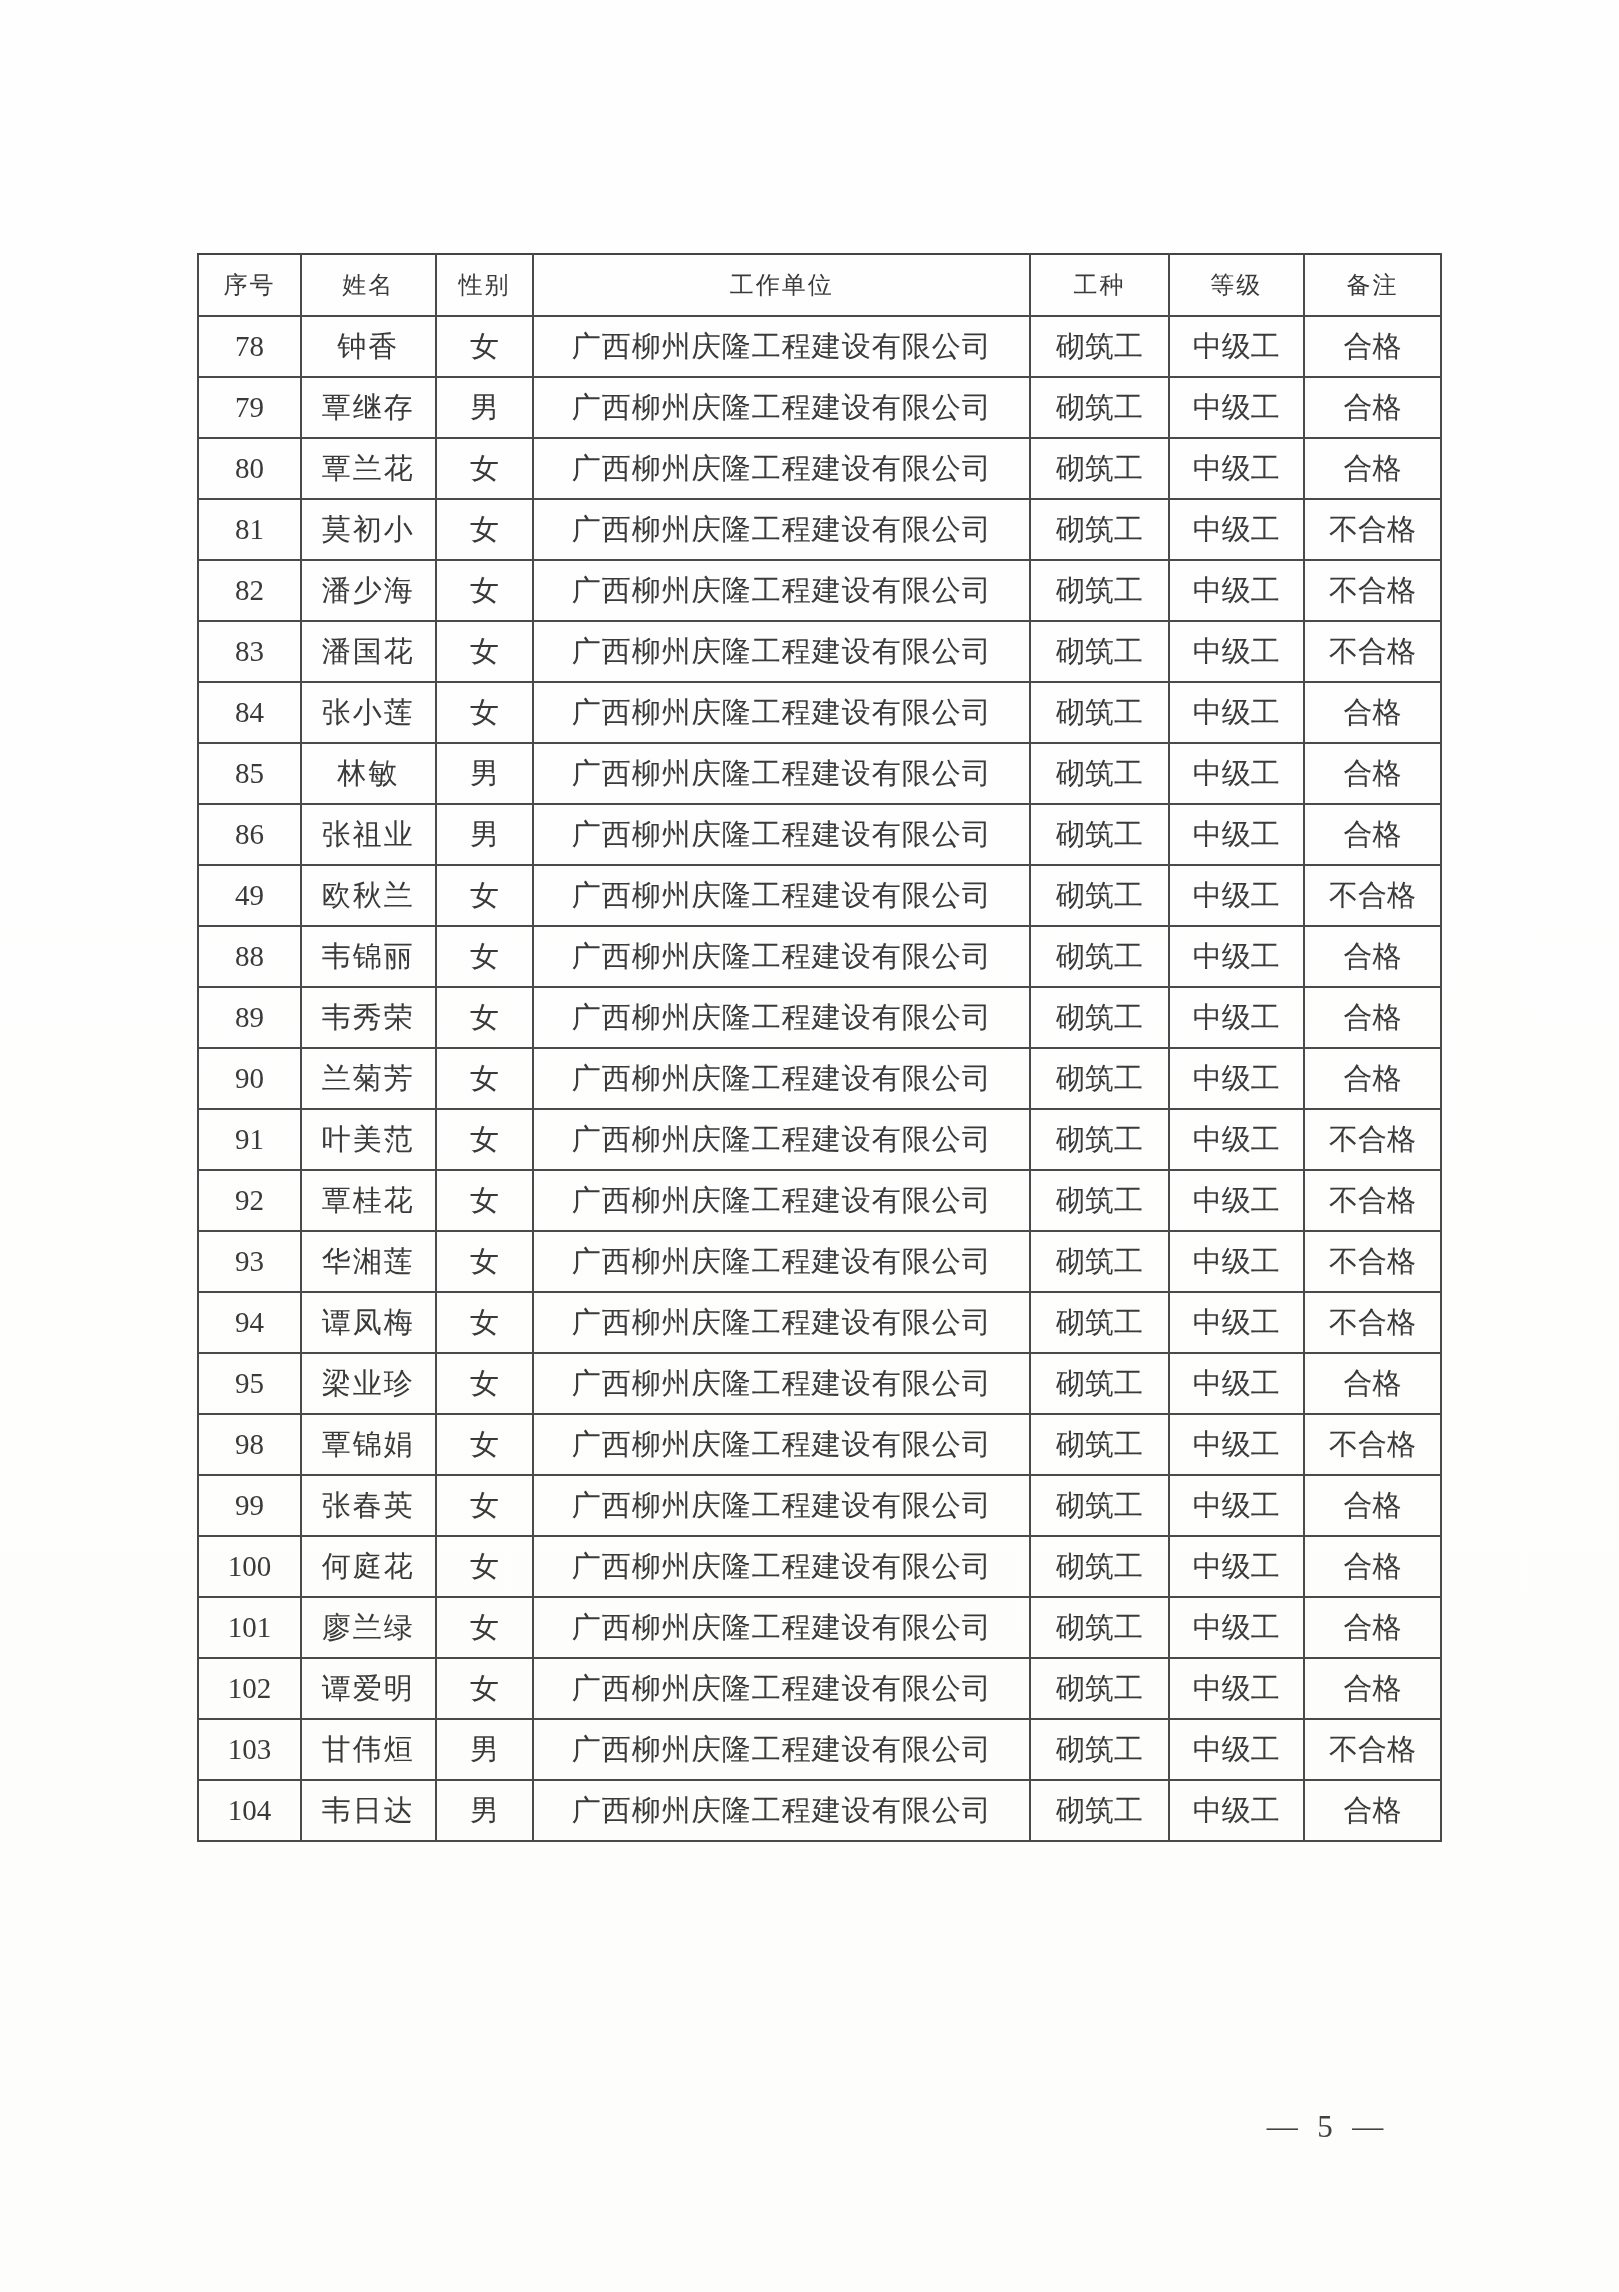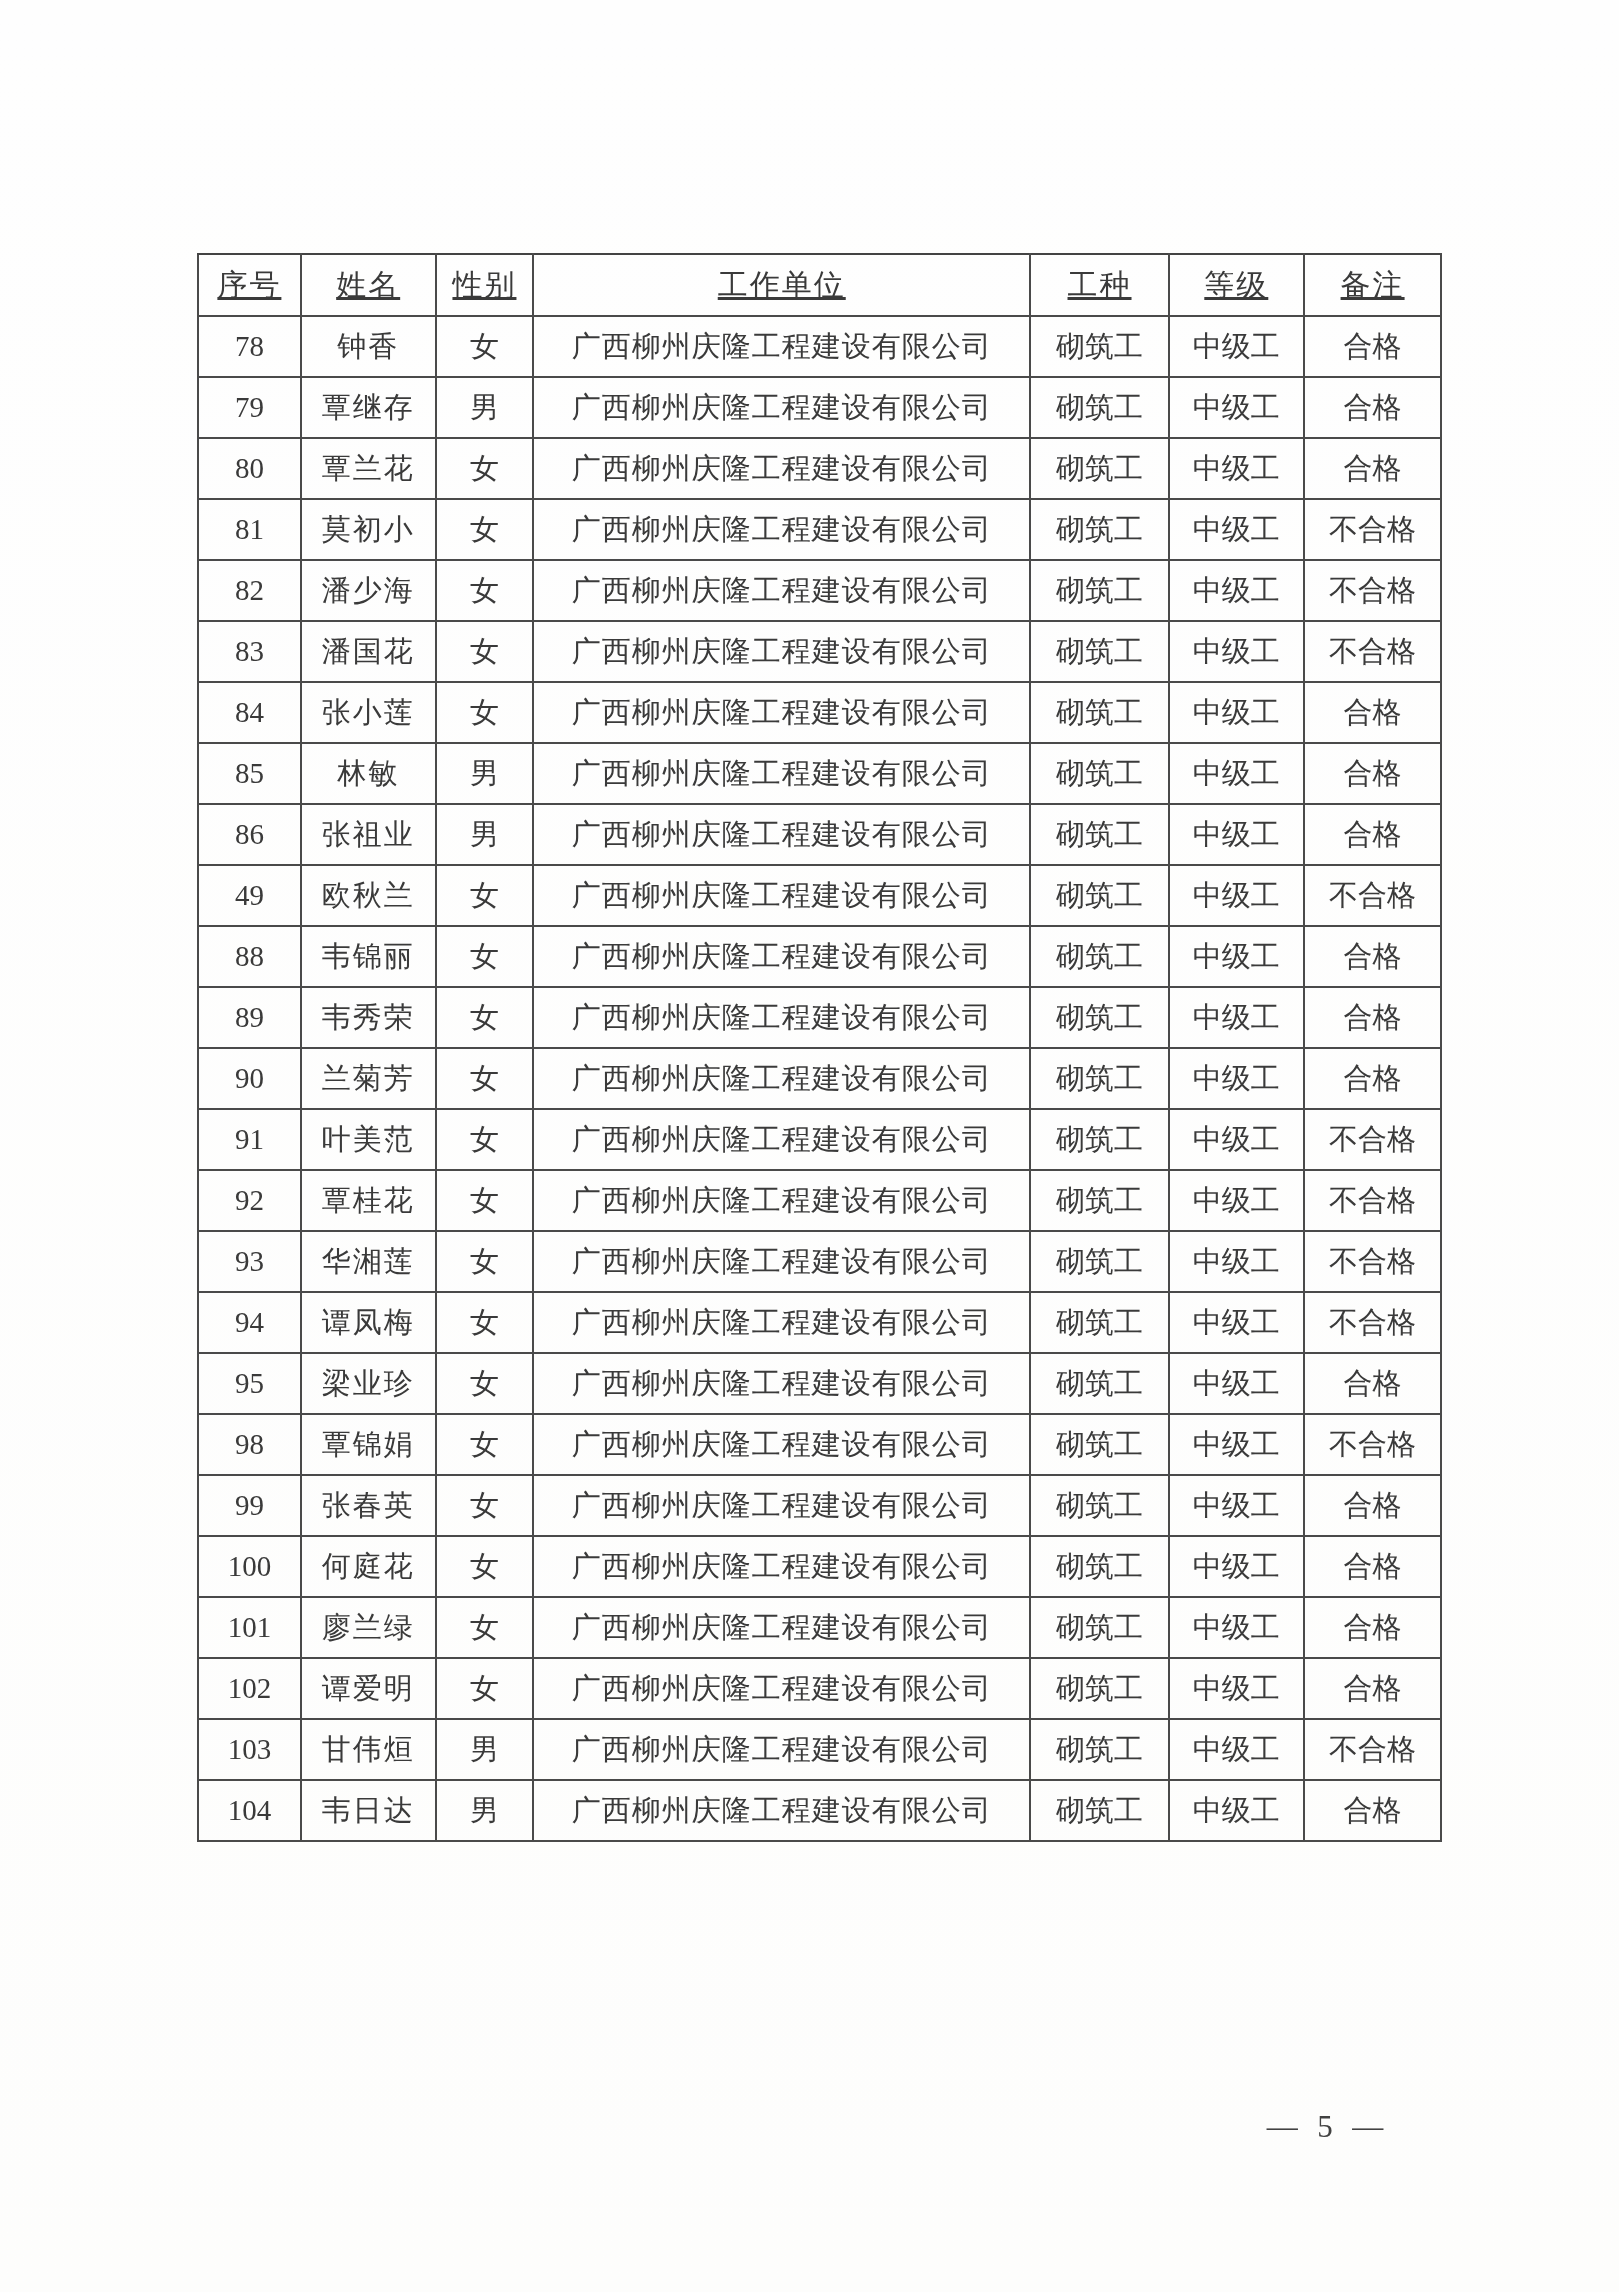--- a/index.html
+++ b/index.html
@@ -29,23 +29,22 @@
     padding:0 3.9px;
     font-size:29px;
     font-weight:normal;
     color:#3a3a3a;
     overflow:hidden;
     white-space:nowrap;
   }
   table.roster thead th{
     height:60px;
     border-top:2.9px solid #434343;
-    font-size:30px;
+    font-size:24px;
     letter-spacing:2px;
-    text-decoration:underline;
   }
   table.roster tbody td{
     height:59px;
   }
   
   .c0{width:93px;}
   .c1{width:125px;letter-spacing:2px;}
   .c2{width:88px;}
   .c3{width:487px;letter-spacing:1px;margin-left:44px;}
   .c4{width:129px;}

